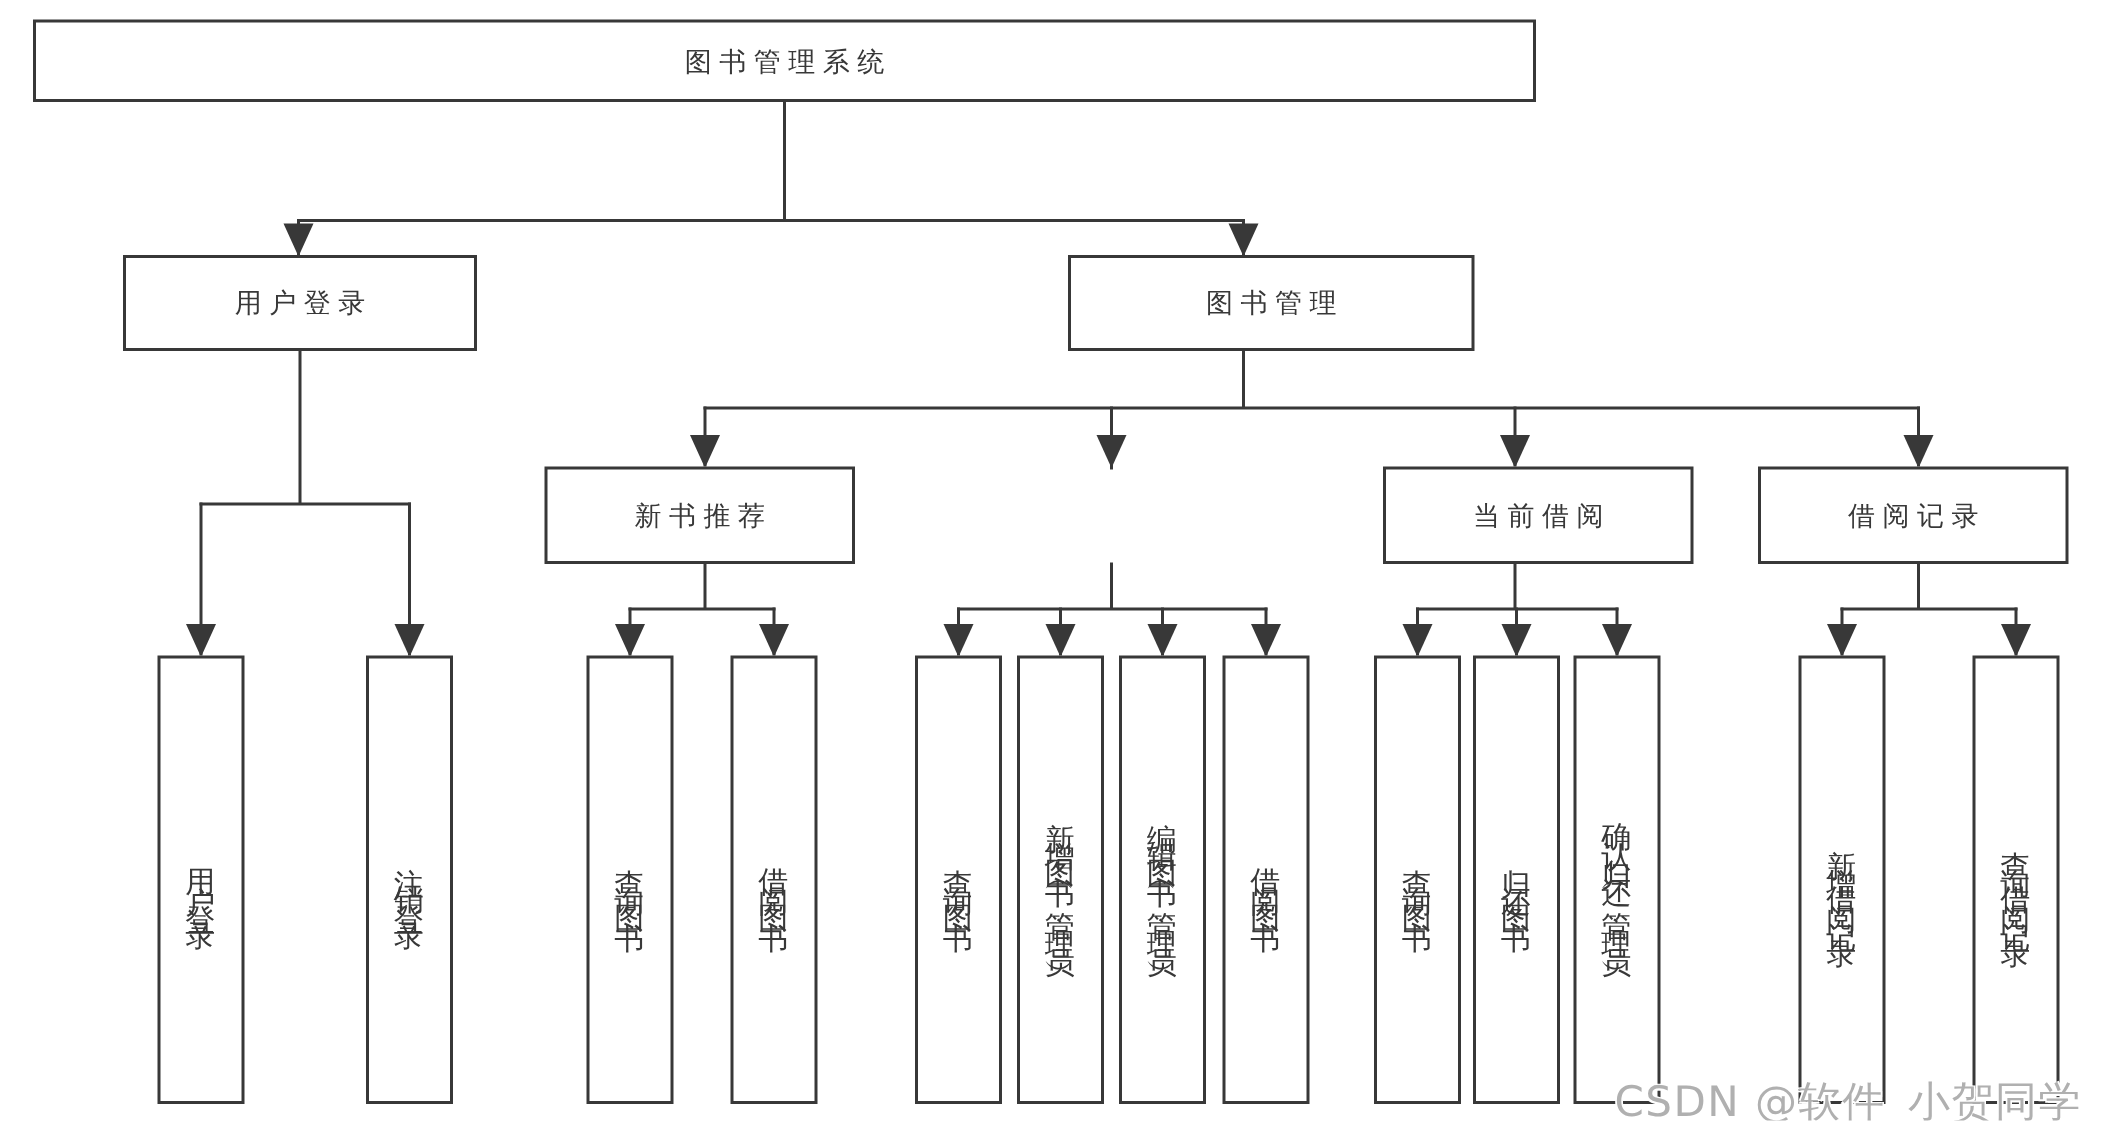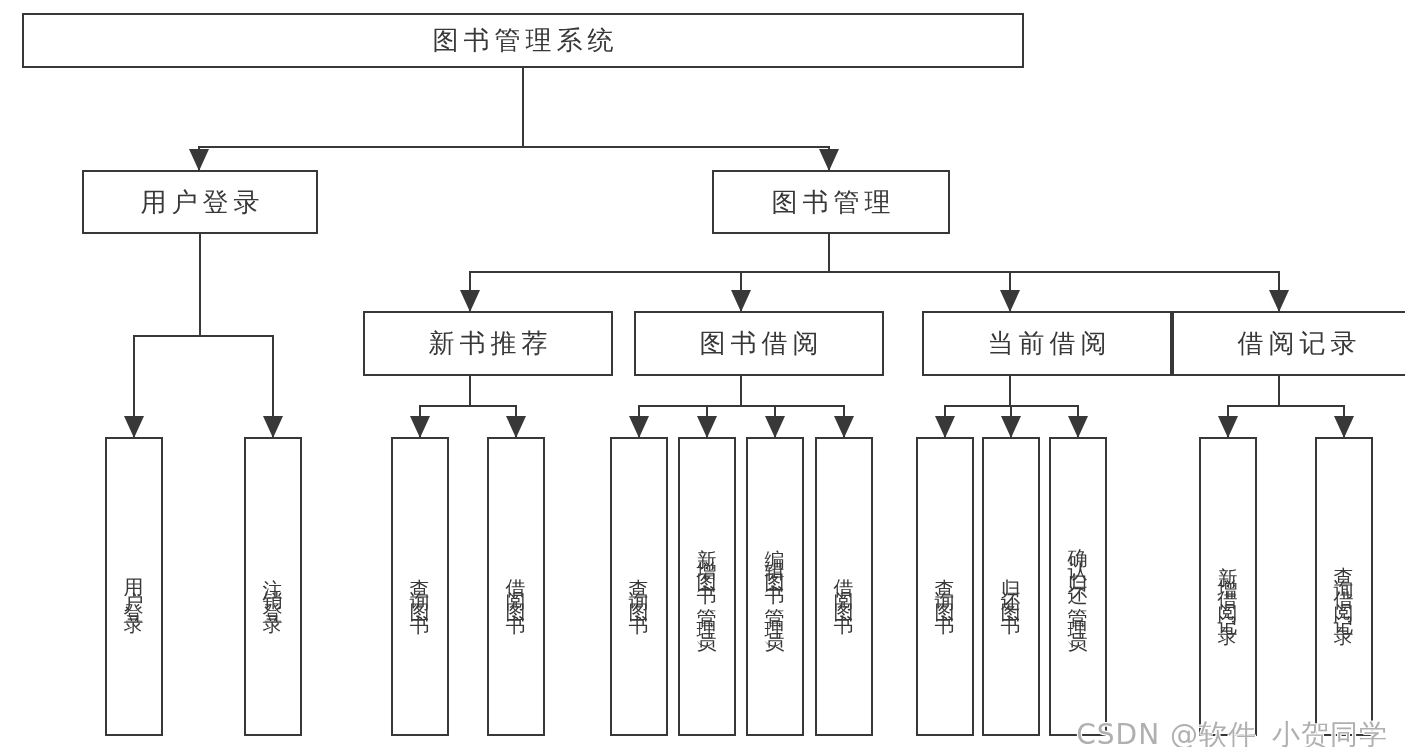--- a/index.html
+++ b/index.html
@@ -18,36 +18,36 @@
   .connectors{position:absolute;left:0;top:0;width:1405px;height:747px;}
   .connectors path{stroke:var(--line);stroke-width:2;fill:none;stroke-linecap:square;}
   .connectors .arrowhead-shape{fill:var(--line);stroke:none;}
   .box{
     position:absolute;box-sizing:border-box;
     border:2px solid var(--line);
     background:var(--background);
     display:flex;align-items:center;justify-content:center;
     color:var(--text);
   }
-  .hbox{font-size:26px;letter-spacing:5px;padding-left:5px;white-space:nowrap;}
+  .hbox{font-size:18px;letter-spacing:5px;padding-left:5px;white-space:nowrap;}
   .vbox span{
     writing-mode:vertical-rl;
     text-orientation:mixed;
     font-size:20px;
     letter-spacing:12px;
     line-height:1.1;
     white-space:nowrap;
   }
   
   .n-root{left:22px;top:13px;width:1002px;height:55px;}
   
   .n-user-login{left:82px;top:170px;width:236px;height:64px;}
-  .n-book-mgmt{left:712px;top:170px;width:238px;height:64px;}
+  .n-book-mgmt{left:712px;top:170px;width:271px;height:64px;}
   
-  .lv3{top:311px;width:250px;height:65px;font-family:Liberation Mono, monospace;}
+  .lv3{top:311px;width:207px;height:65px;font-family:Liberation Mono, monospace;}
   .n-new-book{left:363px;}
   .n-book-borrow{left:634px;}
   .n-current-borrow{left:922px;}
   .n-borrow-record{left:1172px;text-align:center;}
   
   .leaf{top:437px;width:58px;height:299px;}
   .lf1{left:105px;}  .lf2{left:244px;}
   .lf3{left:391px;}  .lf4{left:487px;}
   .lf5{left:610px;}  .lf6{left:678px;} .lf7{left:746px;} .lf8{left:815px;}
   .lf9{left:916px;}  .lf10{left:982px;} .lf11{left:1049px;}
@@ -106,21 +106,20 @@
     <path d="M1228,406 V438" marker-end="url(#arrow)"></path>
     <path d="M1344,406 V438" marker-end="url(#arrow)"></path>
   </svg>
 
   <div class="box hbox n-root">图书管理系统</div>
 
   <div class="box hbox n-user-login">用户登录</div>
   <div class="box hbox n-book-mgmt">图书管理</div>
 
   <div class="box hbox lv3 n-new-book">新书推荐</div>
-  <div class="box hbox lv3 n-book-borrow">图书借阅</div>
   <div class="box hbox lv3 n-current-borrow">当前借阅</div>
   <div class="box hbox lv3 n-borrow-record">借阅记录</div>
 
   <div class="box vbox leaf lf1">
     <span>用户登录</span>
   </div>
   <div class="box vbox leaf lf2">
     <span>注销登录</span>
   </div>
   <div class="box vbox leaf lf3">

